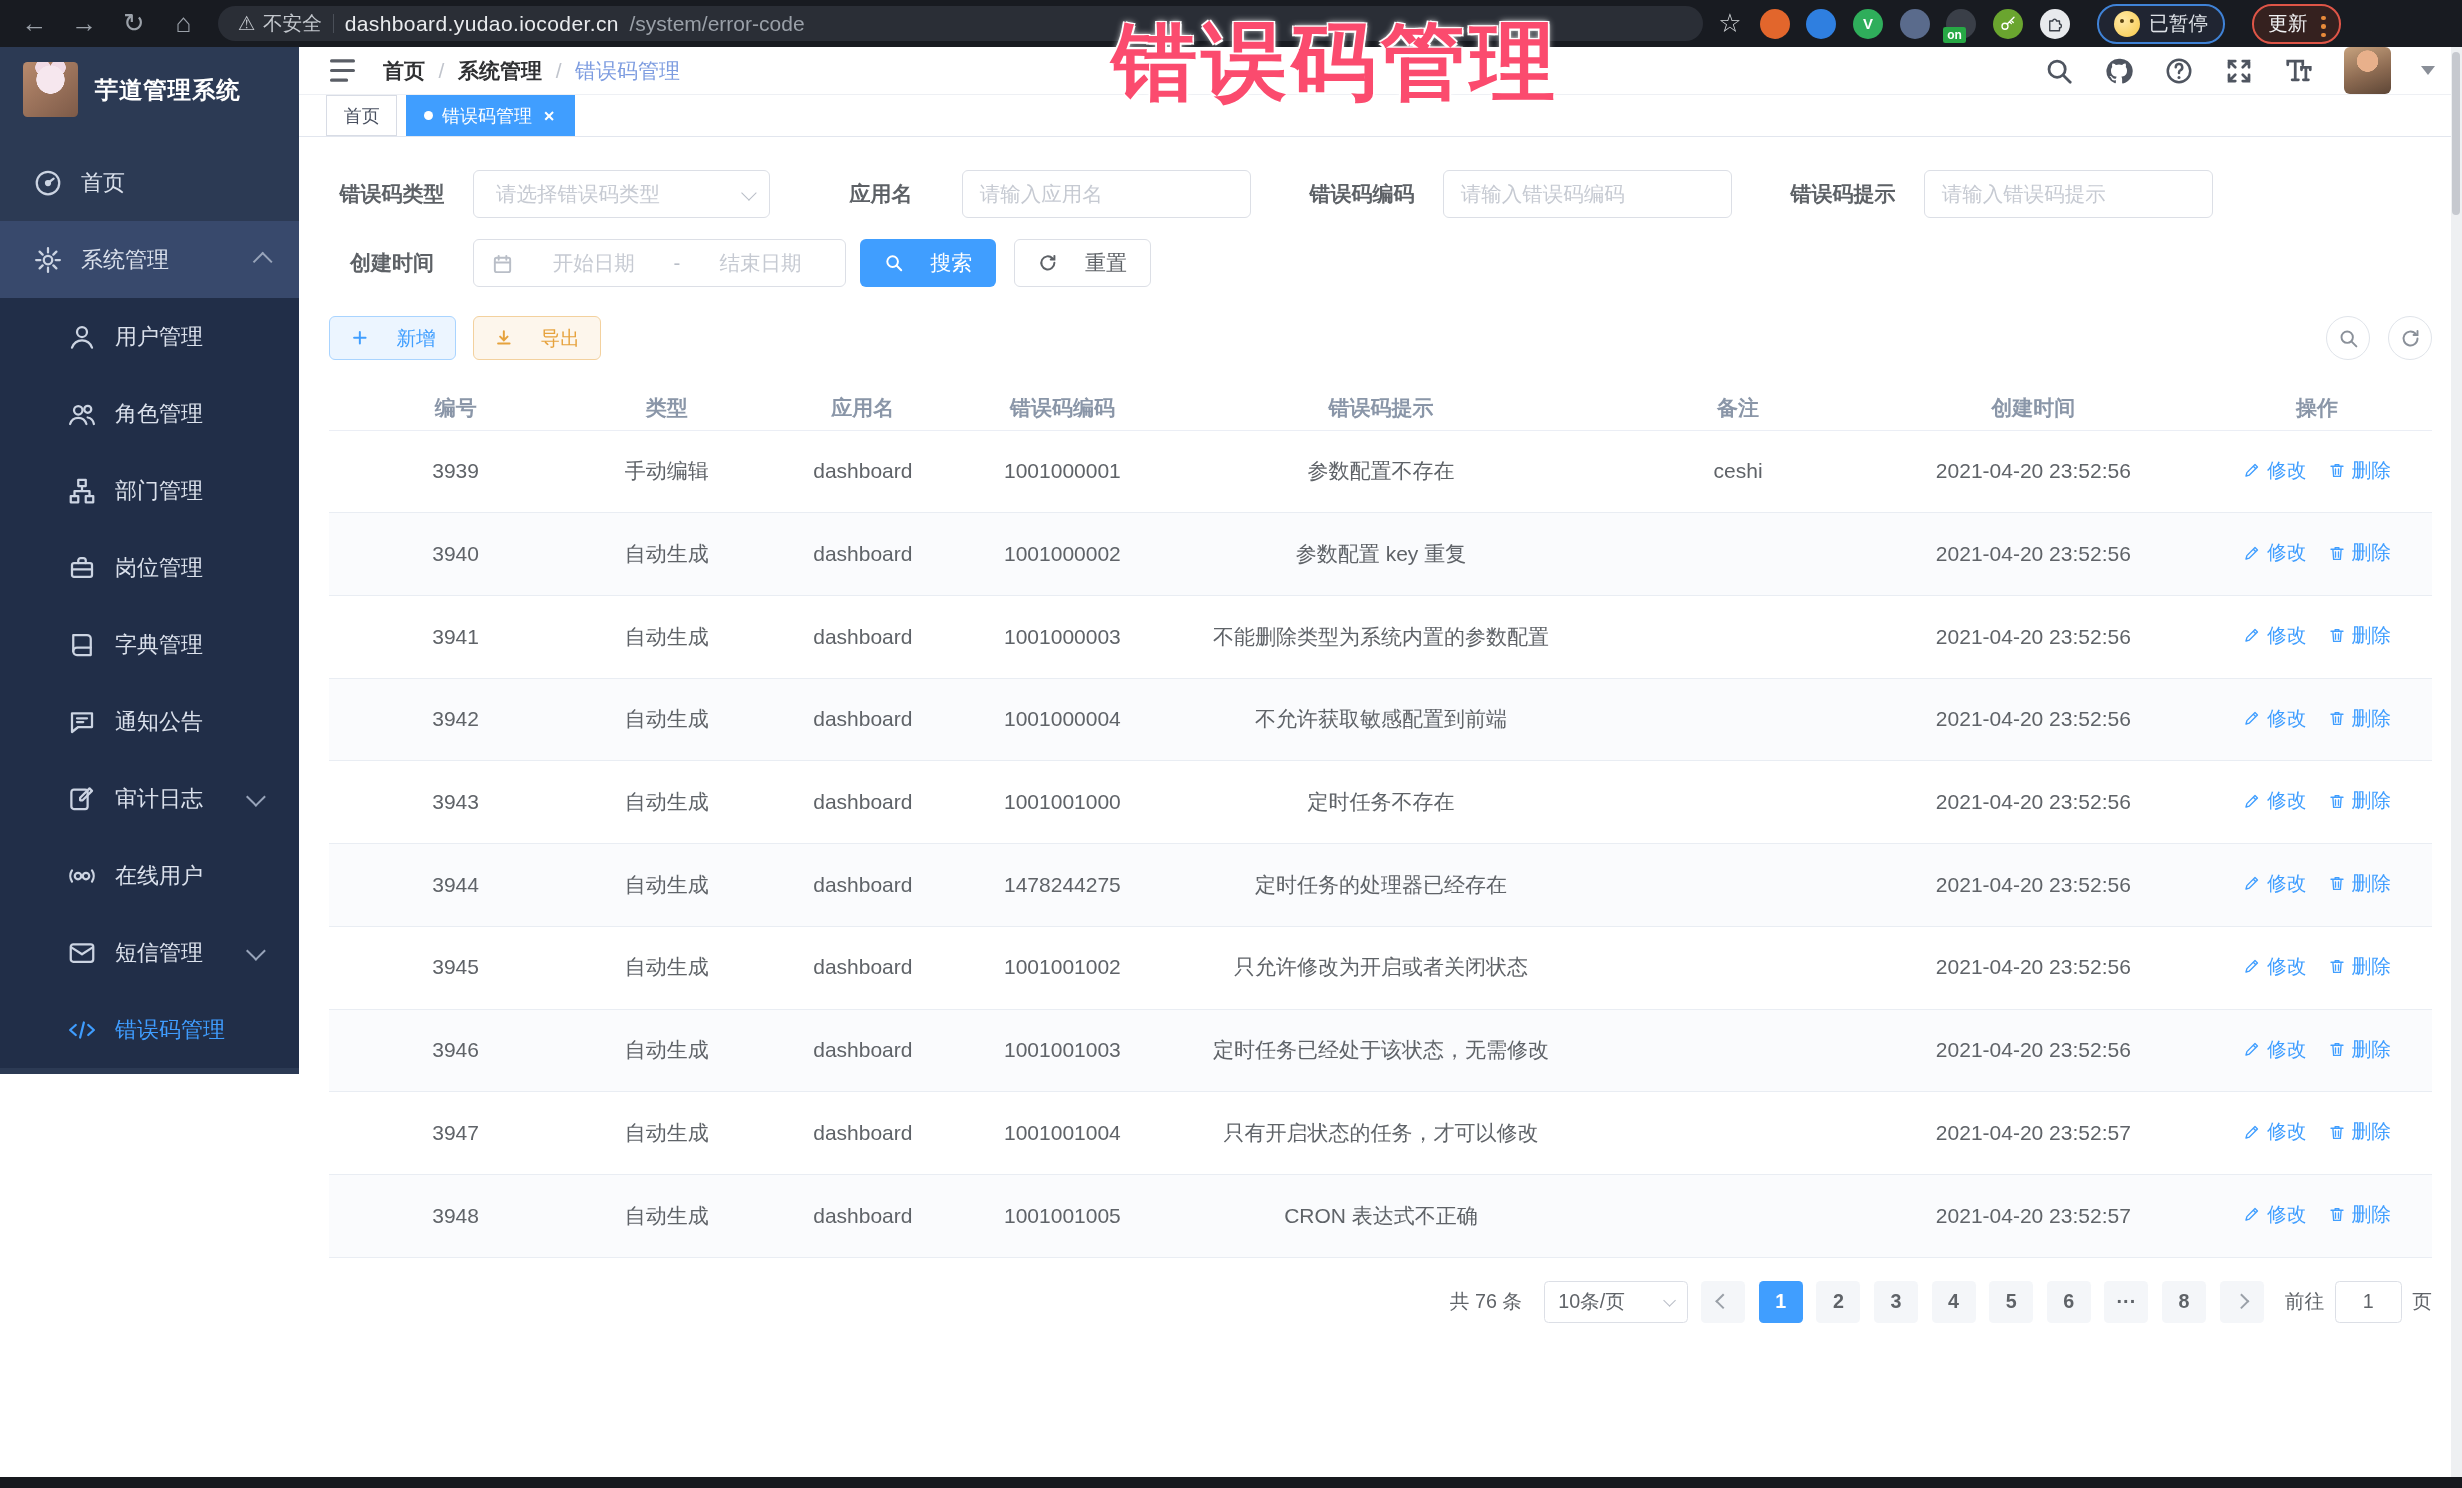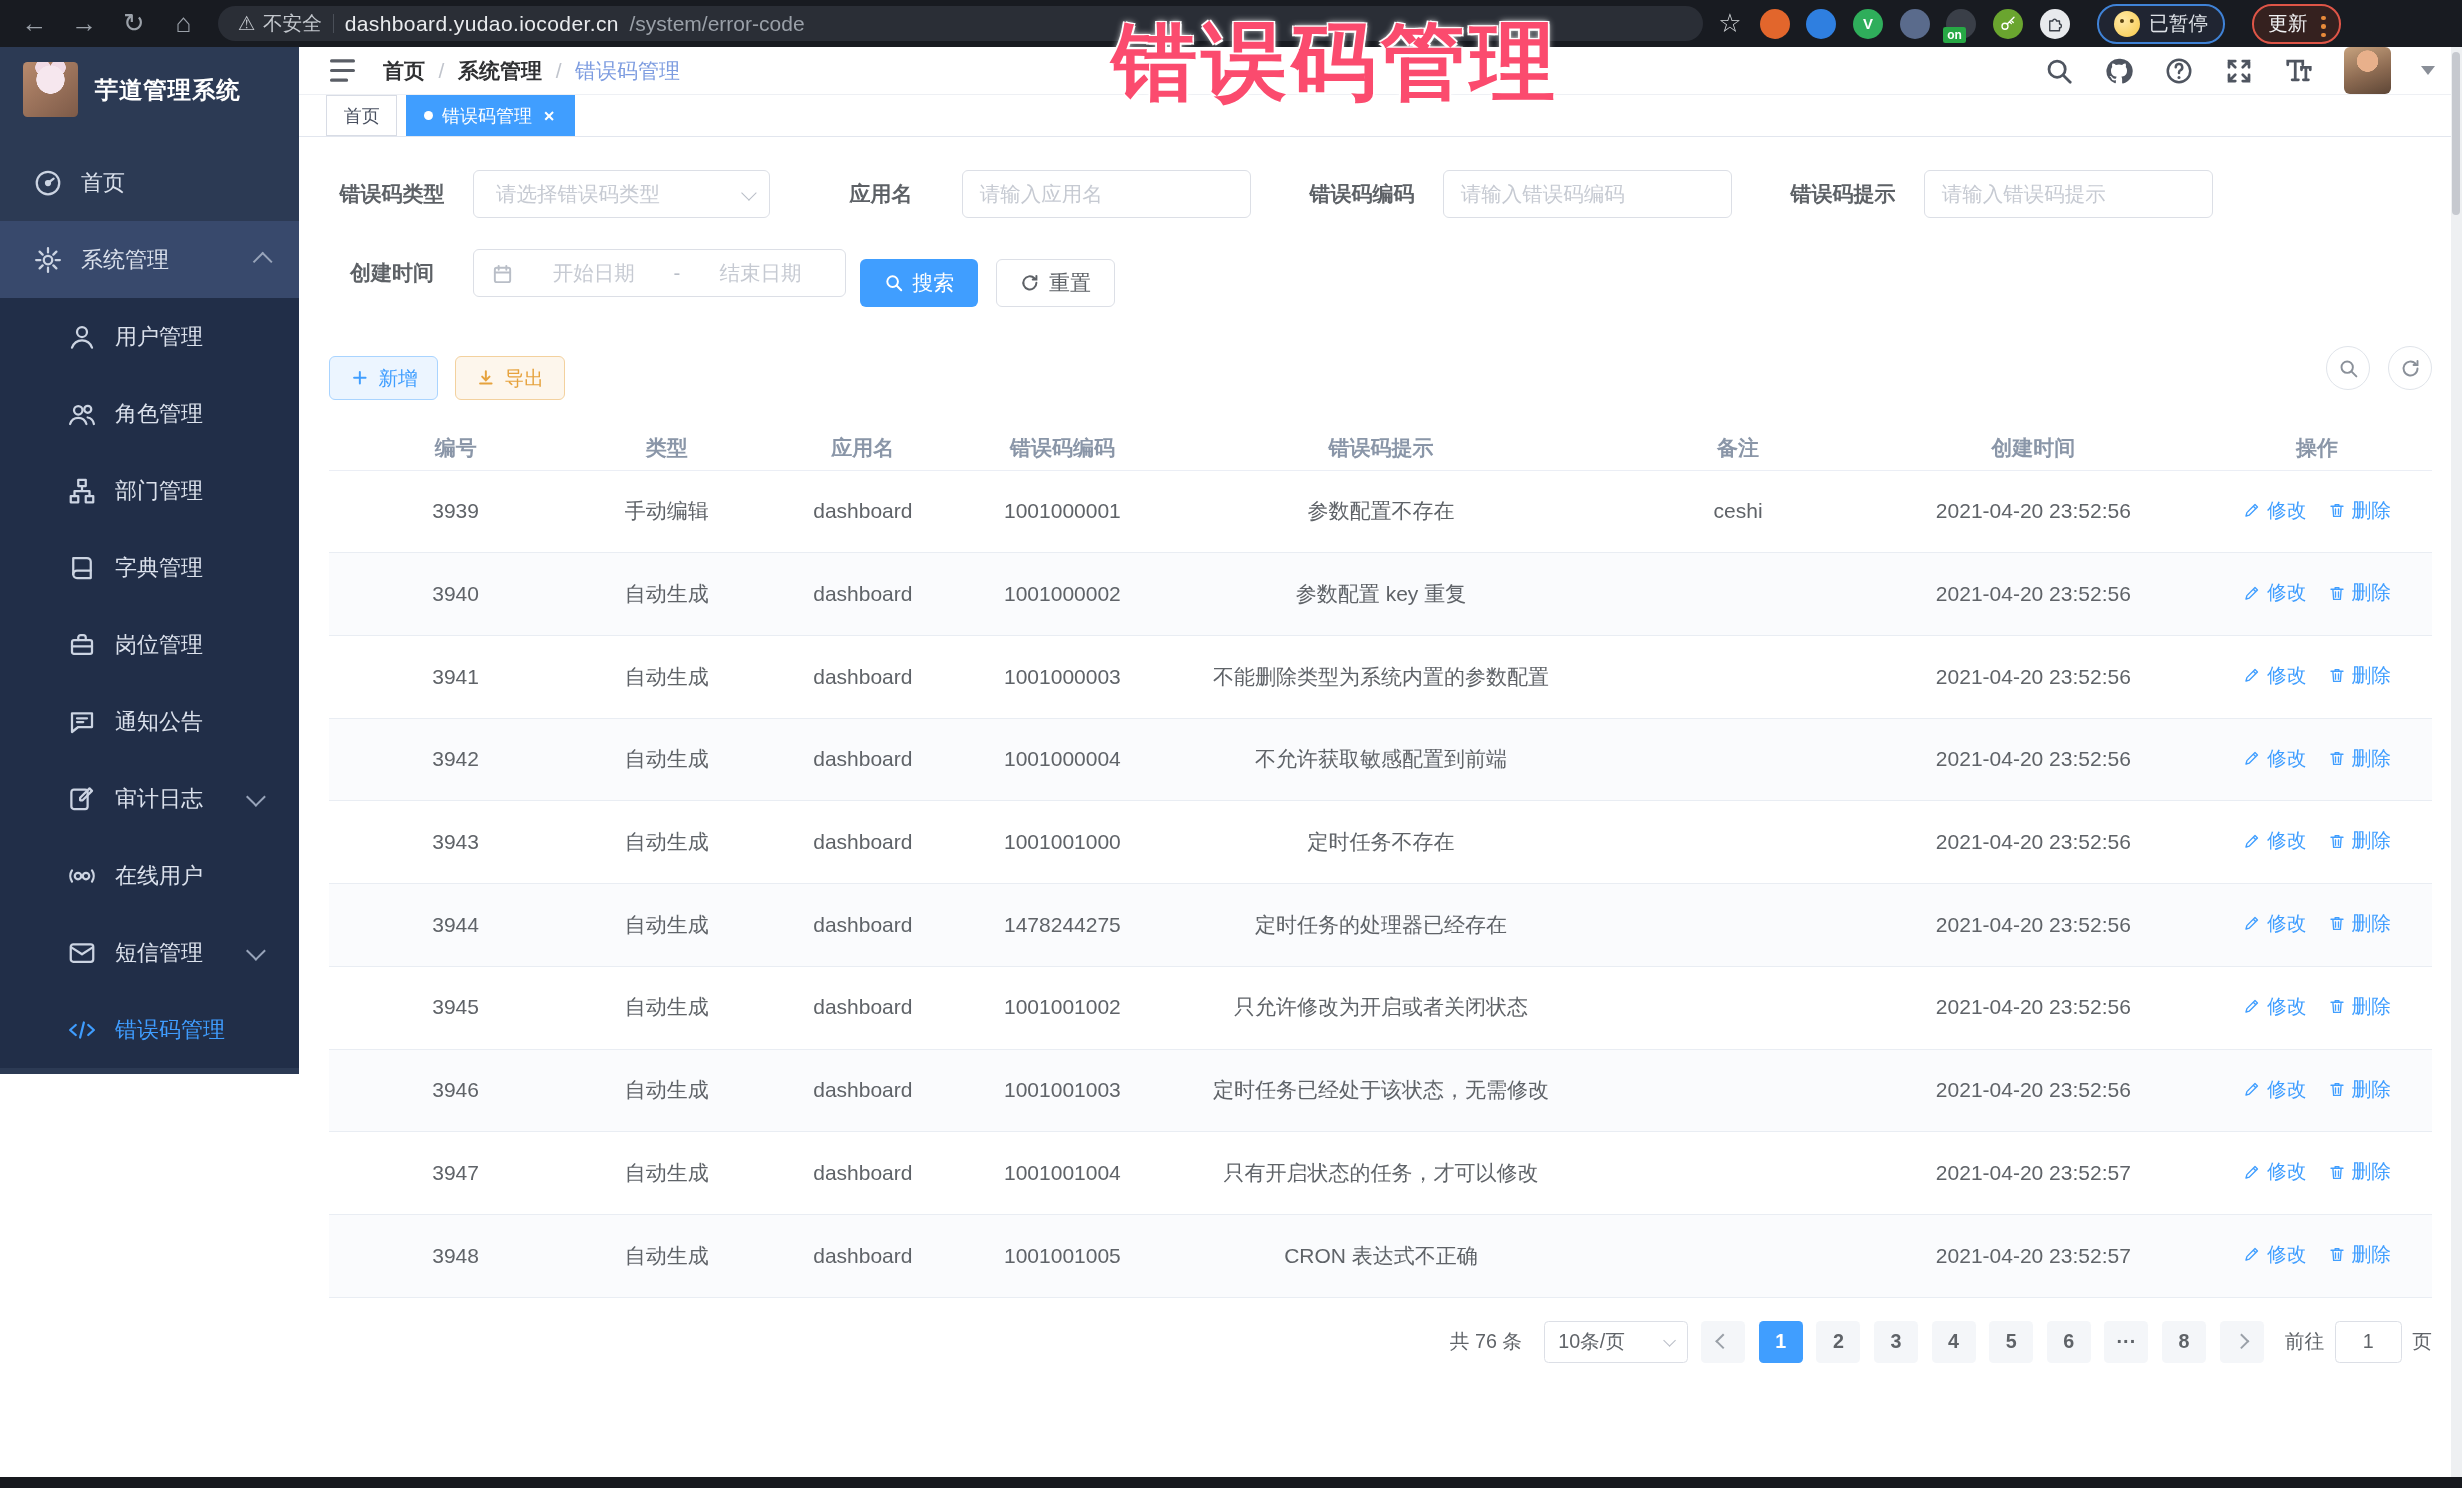--- a/index.html
+++ b/index.html
@@ -83,21 +83,21 @@
   .fctl { height:48px; border:1.5px solid #dcdfe6; border-radius:6px; background:#fff; display:flex; align-items:center; padding:0 16.7px; font-size:20.5px; color:#c6cad2; }
   .fctl .ph { color:#c6cad2; }
   .sel { width:297px; justify-content:space-between; cursor:pointer;padding-left:22px; }
   .inp { width:289px; cursor:text; }
   .daterange { width:373px; gap:12px; cursor:pointer; }
   .daterange .cal { width:23px; height:23px; color:#b9bec7; flex:0 0 auto; }
   .daterange .d1 { flex:1; text-align:center; }
   .daterange .dsep { color:#b9bec7; }
   .daterange .d2 { flex:1; text-align:center; }
   .sel .schev { width:10.6px; height:10.6px; border-right:1.9px solid #b9bec7; border-bottom:1.9px solid #b9bec7; transform:rotate(45deg) translateY(-2.3px); }
-  .btn { height:48px; border-radius:6px; font-size:21px; display:inline-flex; align-items:center; justify-content:center; gap:9px; cursor:pointer; border:1.5px solid transparent; padding:0 23px;margin-top:20px; }
+  .btn { height:48px; border-radius:6px; font-size:21px; display:inline-flex; align-items:center; justify-content:center; gap:27px; cursor:pointer; border:1.5px solid transparent; padding:0 23px; }
   .btn-primary { background:#409eff; color:#fff; margin-left:13.6px; }
   .btn-plain { background:#fff; border-color:#dcdfe6; color:#5d6166; margin-left:18px; }
   .btn .bicon { width:19.7px; height:19.7px; }
 
   
   .toolbar { display:flex; align-items:center; margin:29px 0 26px; }
   .btn-sm { height:44px; font-size:19.7px; padding:0 19.7px; border-radius:6px; }
   .btn-add { background:#ecf5ff; border:1.5px solid #a9d4ff; color:#409eff; }
   .btn-export { background:#fdf6ec; border:1.5px solid #f3d19e; color:#e6a23c; margin-left:16.7px; }
   .tb-right { margin-left:auto; display:flex; gap:18px; }
@@ -241,34 +241,34 @@
                 <rect x="3" y="16" width="6" height="5"></rect>
                 <rect x="15" y="16" width="6" height="5"></rect>
                 <path d="M12 8v4M12 12H6v4M12 12h6v4"></path>
               </svg>
             </span>
             <span class="mi-label">部门管理</span>
           </div>
           <div class="menu-item lvl1">
             <span class="mi-icon">
               <svg viewBox="0 0 24 24" fill="none" stroke="currentColor" stroke-width="1.8" stroke-linecap="round" stroke-linejoin="round">
+                <rect x="4" y="8" width="16" height="11" rx="1.5"></rect>
+                <path d="M9 8V6a2 2 0 0 1 2-2h2a2 2 0 0 1 2 2v2M4 13h16"></path>
+              </svg>
+            </span>
+            <span class="mi-label">岗位管理</span>
+          </div>
+          <div class="menu-item lvl1">
+            <span class="mi-icon">
+              <svg viewBox="0 0 24 24" fill="none" stroke="currentColor" stroke-width="1.8" stroke-linecap="round" stroke-linejoin="round">
                 <path d="M5 4h11a3 3 0 0 1 3 3v13H8a3 3 0 0 1-3-3z"></path>
                 <path d="M5 17a3 3 0 0 1 3-3h11"></path>
               </svg>
             </span>
             <span class="mi-label">字典管理</span>
-          </div>
-          <div class="menu-item lvl1">
-            <span class="mi-icon">
-              <svg viewBox="0 0 24 24" fill="none" stroke="currentColor" stroke-width="1.8" stroke-linecap="round" stroke-linejoin="round">
-                <rect x="4" y="8" width="16" height="11" rx="1.5"></rect>
-                <path d="M9 8V6a2 2 0 0 1 2-2h2a2 2 0 0 1 2 2v2M4 13h16"></path>
-              </svg>
-            </span>
-            <span class="mi-label">岗位管理</span>
           </div>
           <div class="menu-item lvl1">
             <span class="mi-icon">
               <svg viewBox="0 0 24 24" fill="none" stroke="currentColor" stroke-width="1.8" stroke-linecap="round" stroke-linejoin="round">
                 <path d="M4 5h16v11H9l-5 4z"></path>
                 <path d="M8 9h8M8 12h5"></path>
               </svg>
             </span>
             <span class="mi-label">通知公告</span>
           </div>

